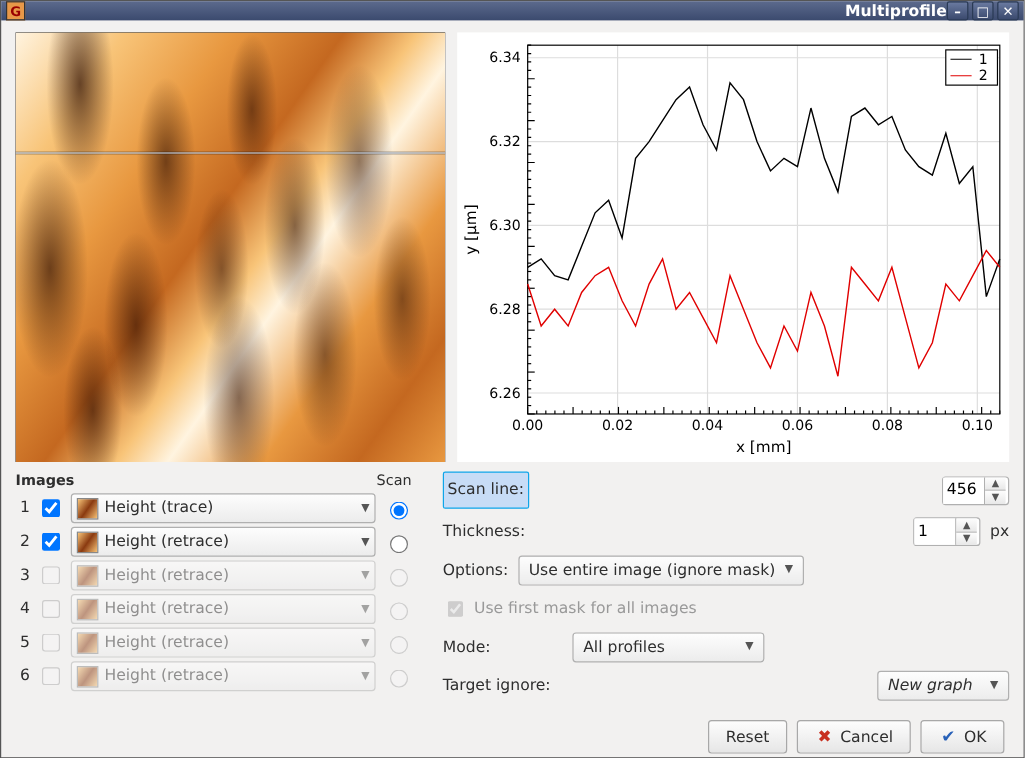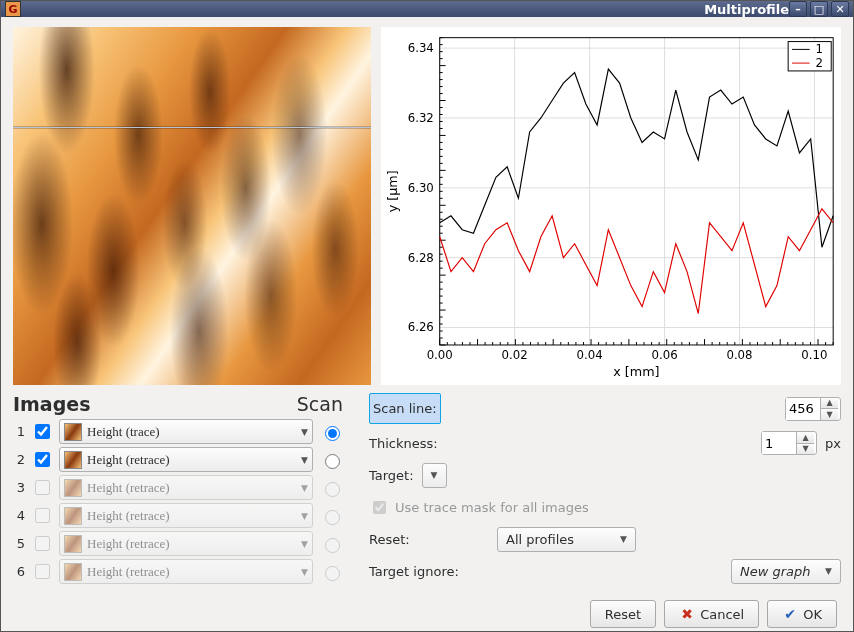--- a/index.html
+++ b/index.html
@@ -28,29 +28,29 @@
     radial-gradient(ellipse 38px 110px at 72% 75%, rgba(40,10,0,0.5), transparent 70%),
     radial-gradient(ellipse 34px 98px at 90% 62%, rgba(40,10,0,0.5), transparent 70%),
     linear-gradient(125deg, #fff4e0 0%, #f8c478 15%, #e89840 30%, #c46820 45%, #f8c478 55%, #fff4e0 62%, #e89840 75%, #c46820 88%, #e89840 100%);
   transform: skewY(0deg);
 }
 .imgview .scanline { position:absolute; left:0; right:0; top:100px; height:1px; background:#b8c4d4; box-shadow:0 0 0 1px rgba(0,0,0,0.2);}
 .chartbox { flex:1; background:#fff; position:relative; }
 .chartbox svg { width:100%; height:100%; }
 .bottomrow { display:flex; gap:26px; }
 .images-col { width:330px; }
-.section-hdr { font-weight:bold; font-size:19px; display:flex; align-items:center; margin-bottom:4px;}
+.section-hdr { font-weight:bold; font-size:12px; display:flex; align-items:center; margin-bottom:4px;}
 .section-hdr .showlbl { margin-left:auto; font-weight:normal; }
 .imgrow { display:flex; align-items:center; gap:6px; margin-bottom:3px; }
 .imgrow .num { width:12px; text-align:right; }
 .imgrow input[type=checkbox]{ width:15px; height:15px; }
 .imgrow .dd { flex:1; height:25px; border:1px solid #b0b0b0; border-radius:3px; background:linear-gradient(#fdfdfd,#ececec); display:flex; align-items:center; padding:0 4px; gap:5px; cursor:pointer;}
 .imgrow .dd.disabled { opacity:0.5; }
 .imgrow .dd .thumb { width:18px; height:18px; background:linear-gradient(125deg,#f8c478,#8a3a10,#f8c478); border:1px solid #888;}
-.imgrow .dd .lbl { flex:1;font-family:Liberation Serif, serif; }
+.imgrow .dd .lbl { flex:1; }
 .imgrow .dd .arrow { font-size:9px; color:#555;}
 .imgrow input[type=radio]{ width:15px;height:15px; margin-left:6px;}
 .options-col { flex:1; }
 .optrow { display:flex; align-items:center; gap:8px; margin-bottom:6px; min-height:26px;}
 .optrow .olabel { width:100px; }
 .optrow .olabel.hl { background:#c7dcf6; border:1px solid #0ea5e9; border-radius:2px; padding:7px 3px; width:auto; }
 .spin { display:flex; border:1px solid #b0b0b0; border-radius:3px; background:#fff; height:24px; width:56px;}
 .spin input { border:none; width:34px; text-align:left; padding:0 3px; font-size:13px; outline:none;}
 .spin .spinbtns { width:18px; border-left:1px solid #b0b0b0; display:flex; flex-direction:column;}
 .spin .spinbtns div{ flex:1; display:flex;align-items:center;justify-content:center; font-size:8px; color:#555; cursor:pointer; background:linear-gradient(#fdfdfd,#e8e8e8);}
@@ -311,36 +311,37 @@
             <input value="1" style="">
             <div class="spinbtns">
                 <div>▲</div>
                 <div>▼</div>
               </div>
           </div>
           <span>px</span>
         </div>
 
         <div class="optrow">
-          <span>Target:</span>
+          <span>Options:</span>
           <div class="combo" style="flex:0 0 auto;">
+            <span>Use entire image (ignore mask)</span>
             <span class="arrow">▼</span>
           </div>
         </div>
 
         <div class="optrow">
           <label class="chk">
             <input type="checkbox" checked="" disabled="" style="">
-            <span>Use trace mask for all images</span>
+            <span>Use first mask for all images</span>
           </label>
         </div>
 
         <div class="optrow">
-          <span class="olabel">Reset:</span>
-          <div class="combo" style="width:139px;margin-left:20px;">
+          <span class="olabel">Mode:</span>
+          <div class="combo" style="width:160px;">
             <span>All profiles</span>
             <span class="arrow">▼</span>
           </div>
         </div>
 
         <div class="optrow">
           <span class="olabel">Target ignore:</span>
           <div style="flex:1"></div>
           <div class="combo" style="width:110px;font-style:italic;margin-left:40px;">
             <span>New graph</span>

